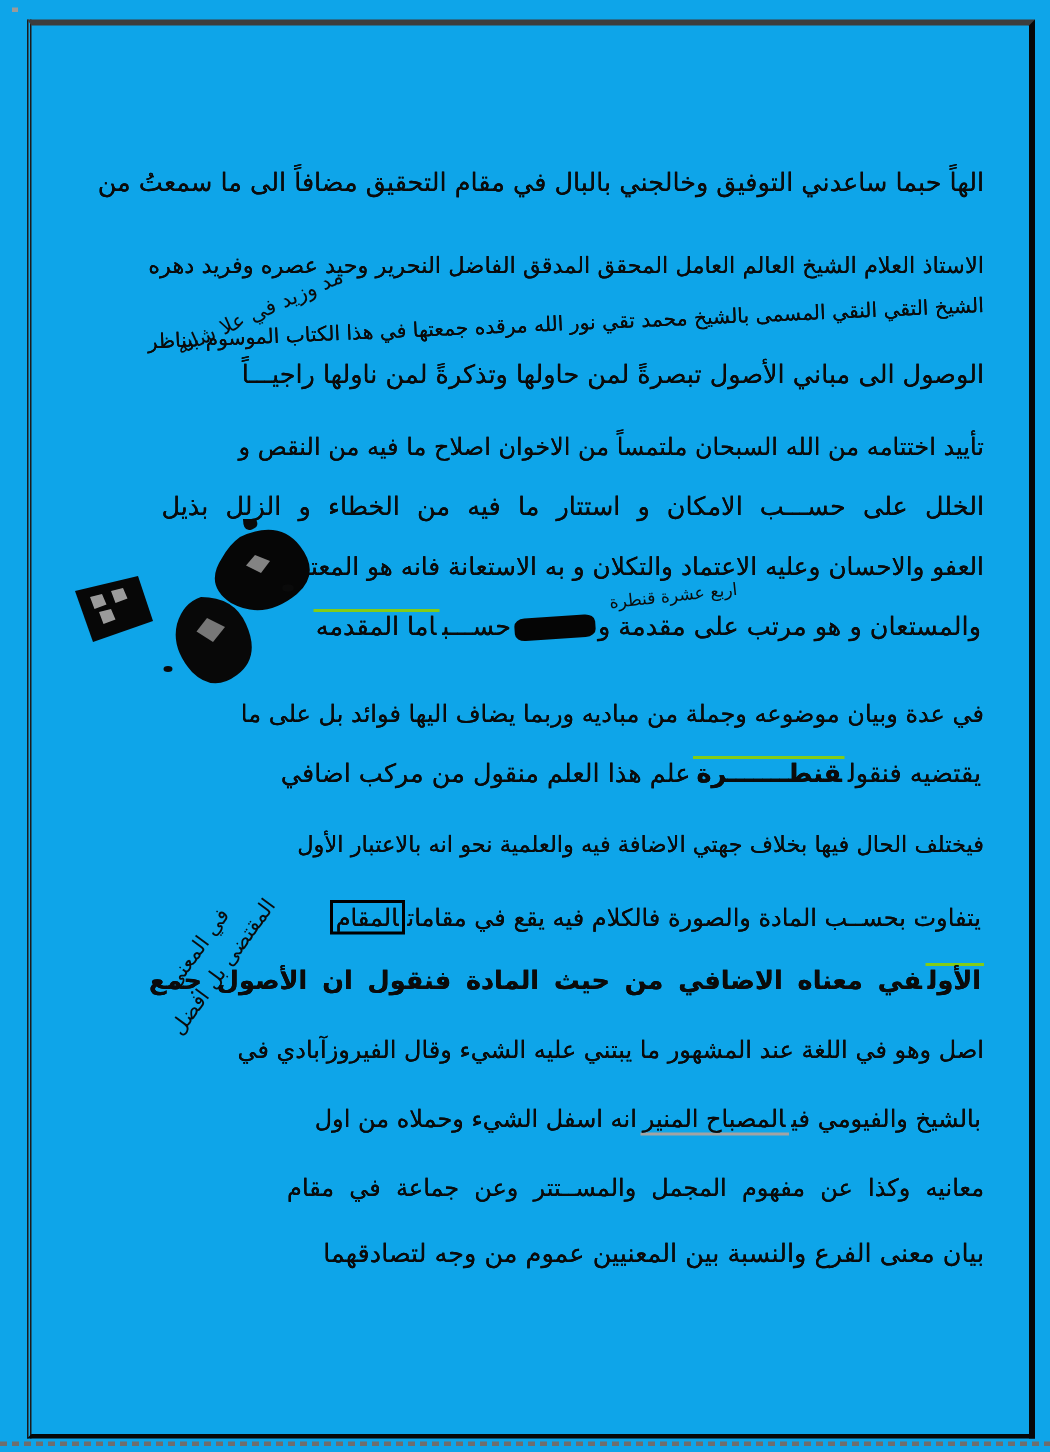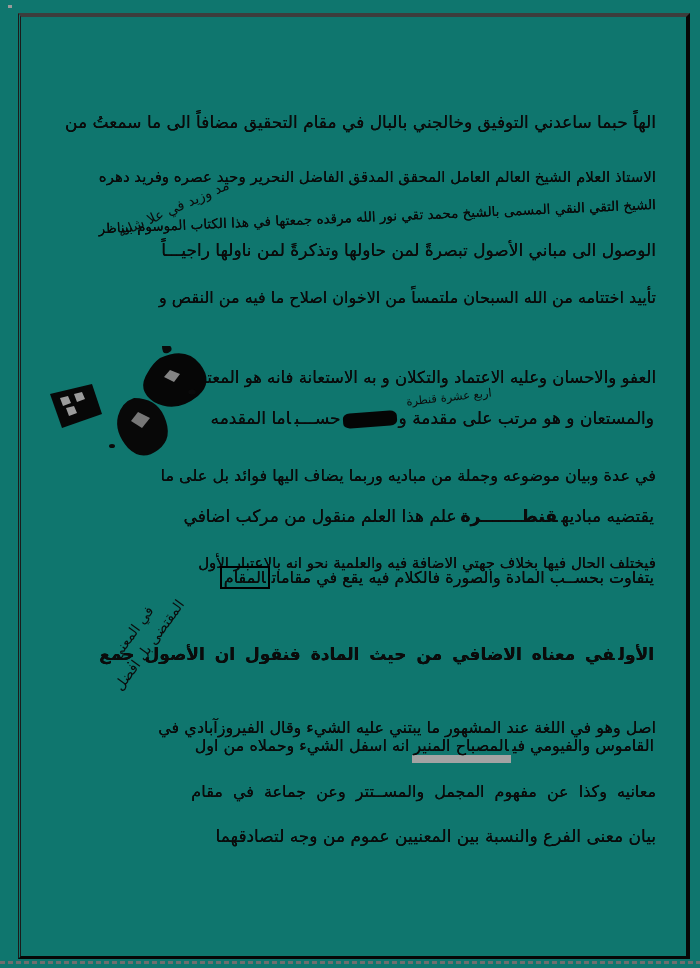--- a/index.html
+++ b/index.html
@@ -1,20 +1,20 @@
 <!DOCTYPE html>
 <html lang="ar"><head>
 <meta charset="utf-8">
 <style>
   html,body{margin:0;padding:0;}
   body{
     width:700px;height:968px;position:relative;background:#ffffff;
     font-family:"DejaVu Sans",sans-serif;overflow:hidden;
   }
-  .sheet{position:absolute;inset:0;background:#0f766e;}
+  .sheet{position:absolute;inset:0;background:#0ea5e9;}
   
   .frame{
     position:absolute;left:18px;top:13px;width:672px;height:946px;
     box-sizing:border-box;
     border-top:4px solid #3d3d3d;
     border-left:3px double #1b1b1b;
     border-right:4px solid #070707;
     border-bottom:3px solid #070707;
   }
   .bottom-dashes{
@@ -35,30 +35,30 @@
   .ln2 {top:168px;font-size:15px;margin-left:19px;}
   .ln3 {top:196px;font-size:13.5px;transform:rotate(-2.5deg);transform-origin:100% 50%;}
   .ln4 {top:240px;font-size:17px;text-align:right;}
   .ln5 {top:288px;font-size:16px;}
   .ln6 {top:328px;font-size:17px;word-spacing:6px;}
   .ln7 {top:368px;font-size:16.5px;}
   .ln8 {top:408px;font-size:17px;}
   .ln9 {top:466px;font-size:16px;text-align:center;}
   .ln10{top:506px;font-size:17px;}
   .ln11{top:554px;font-size:15px;}
-  .ln12{top:568px;font-size:16px;}
+  .ln12{top:602px;font-size:16px;}
   .ln13{top:644px;font-size:17px;word-spacing:4px;font-weight:bold;}
-  .ln14{top:690px;font-size:16px;margin-top:28px;}
+  .ln14{top:690px;font-size:16px;}
   .ln15{top:736px;font-size:16px;}
   .ln16{top:782px;font-size:16px;word-spacing:5px;}
   .ln17{top:826px;font-size:17px;}
 
-  .overlined{border-top:2px solid #0f766e;padding-top:1px;}
+  .overlined{border-top:2px solid #84cc16;padding-top:1px;}
   .boxed{border:2px solid #000;padding:0 4px 1px 4px;}
-  .underlined{border-bottom:8px solid #a3a3a3;}
+  .underlined{border-bottom:2px solid #a3a3a3;}
   .stretch{font-weight:bold;letter-spacing:1px;text-align:right;}
   .redacted{
     display:inline-block;width:54px;height:15px;background:#050505;
     border-radius:7px/5px;vertical-align:middle;transform:rotate(-4deg);
   }
 
   
   .benediction{
     position:absolute;left:28px;top:176px;width:200px;
     direction:rtl;color:#0b0b0b;font-size:14px;white-space:nowrap;
@@ -83,46 +83,47 @@
 
   <div class="frame"></div>
   <div class="bottom-dashes"></div>
   <div class="corner-speck"></div>
 
   <div class="line ln1">الهاً حبما ساعدني التوفيق وخالجني بالبال في مقام التحقيق مضافاً الى ما سمعتُ من</div>
   <div class="line ln2">الاستاذ العلام الشيخ العالم العامل المحقق المدقق الفاضل النحرير وحيد عصره وفريد دهره</div>
   <div class="line ln3">الشيخ التقي النقي المسمى بالشيخ محمد تقي نور الله مرقده جمعتها في هذا الكتاب الموسوم ببناظر</div>
   <div class="line ln4">الوصول الى مباني الأصول تبصرةً لمن حاولها وتذكرةً لمن ناولها راجيـــاً</div>
   <div class="line ln5">تأييد اختتامه من الله السبحان ملتمساً من الاخوان اصلاح ما فيه من النقص و</div>
+  <div class="line ln6">الخلل على حســـب الامكان و استتار ما فيه من الخطاء و الزلل بذيل</div>
   <div class="line ln7">العفو والاحسان وعليه الاعتماد والتكلان و به الاستعانة فانه هو المعتمد</div>
 
   <div class="line ln8">
     <span class="seg">والمستعان و هو مرتب على مقدمة و</span><span class="redacted"></span><span class="seg">حســـب</span><span class="seg overlined">اما المقدمه</span>
   </div>
 
   <div class="line ln9">في عدة وبيان موضوعه وجملة من مباديه وربما يضاف اليها فوائد بل على ما</div>
 
   <div class="line ln10">
-    <span class="seg">يقتضيه مباديه</span><span class="seg stretch overlined">قنطـــــــرة</span><span class="seg">علم هذا العلم منقول من مركب اضافي</span>
+    <span class="seg">يقتضيه فنقول</span><span class="seg stretch overlined">قنطـــــــرة</span><span class="seg">علم هذا العلم منقول من مركب اضافي</span>
   </div>
 
   <div class="line ln11">فيختلف الحال فيها بخلاف جهتي الاضافة فيه والعلمية نحو انه بالاعتبار الأول</div>
 
   <div class="line ln12">
     <span class="seg">يتفاوت بحســب المادة والصورة فالكلام فيه يقع في مقامات</span><span class="seg boxed">المقام</span>
   </div>
 
   <div class="line ln13">
     <span class="seg overlined">الأول</span><span class="seg">في معناه الاضافي من حيث المادة فنقول ان الأصول جمع</span>
   </div>
 
   <div class="line ln14">اصل وهو في اللغة عند المشهور ما يبتني عليه الشيء وقال الفيروزآبادي في</div>
 
   <div class="line ln15">
-    <span class="seg">القاموس والفيومي في</span><span class="seg underlined">المصباح المنير</span><span class="seg">انه اسفل الشيء وحملاه من اول</span>
+    <span class="seg">بالشيخ والفيومي في</span><span class="seg underlined">المصباح المنير</span><span class="seg">انه اسفل الشيء وحملاه من اول</span>
   </div>
 
   <div class="line ln16">معانيه وكذا عن مفهوم المجمل والمســتتر وعن جماعة في مقام</div>
   <div class="line ln17">بيان معنى الفرع والنسبة بين المعنيين عموم من وجه لتصادقهما</div>
 
   <div class="benediction">مد وزيد في علا شانه</div>
   <div class="interlinear">اربع عشرة قنطرة</div>
   <div class="gloss">
     <div>في المعنى</div>
     <div>المقتضى بل افضل</div>

